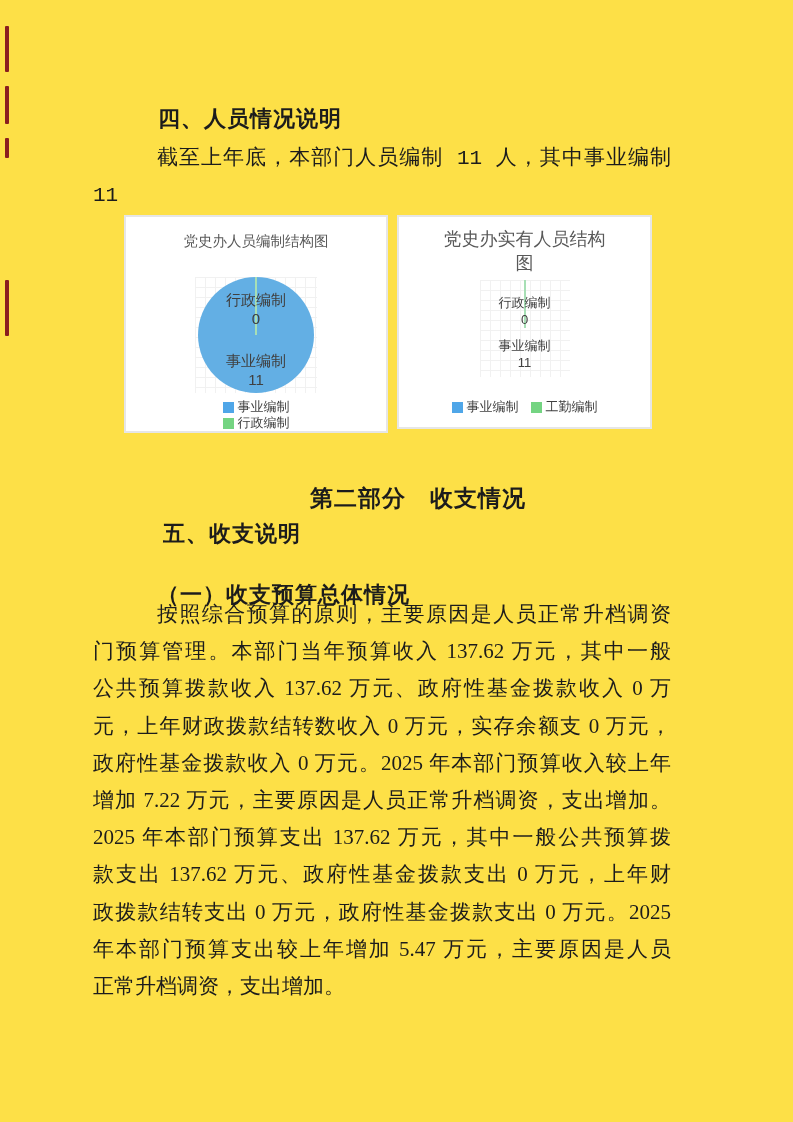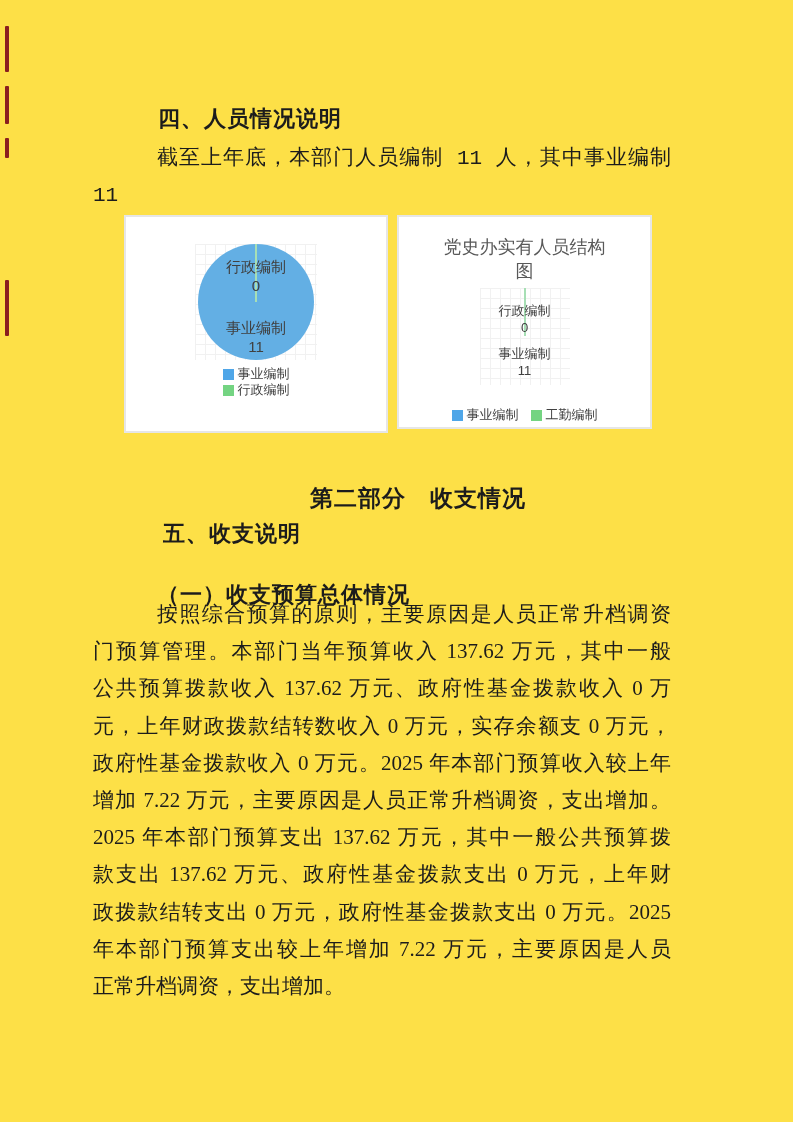--- a/index.html
+++ b/index.html
@@ -34,21 +34,21 @@
   .indent{text-indent:64px;}
 
   
   .charts{position:absolute;top:215px;left:124px;display:flex;gap:9px;align-items:flex-start;
           font-family:"Liberation Sans", sans-serif;}
   .panel{background:#fff;border:2px solid #e6e6e6;box-sizing:border-box;}
   .panel1{width:264px;height:218px;}
   .panel2{width:255px;height:214px;}
   .ctitle{color:#595959;text-align:center;}
   .ctitle1{font-size:14.5px;margin-top:15px;line-height:18px;}
-  .ctitle2{font-size:18px;line-height:24px;margin-top:18px;}
+  .ctitle2{font-size:18px;line-height:24px;margin-top:10px;}
   .plot{position:relative;background:#fff;
         background-image:linear-gradient(#f1f1f1 1px, transparent 1px),
                          linear-gradient(90deg,#f1f1f1 1px, transparent 1px);
         background-size:10px 10px;}
   .plot1{width:122px;height:116px;margin:27px auto 0;}
   .plot2{width:90px;height:97px;margin:5px auto 0;}
   .pie{position:absolute;left:3px;top:0;width:116px;height:116px;border-radius:50%;
        background:#63afe4;}
   .pie-seam{position:absolute;left:50%;top:0;width:2px;height:50%;margin-left:-1px;background:#a7dfb5;}
   .seam2{position:absolute;left:50%;top:0;width:2px;height:48px;margin-left:-1px;background:#a7dfb5;}
@@ -78,20 +78,21 @@
 
   <div class="h-sec h-people">四、人员情况说明</div>
 
   <div class="para para1">
     <div class="jline indent">截至上年底，本部门人员编制 11 人，其中事业编制 11</div>
   </div>
 
   <div class="charts">
 
     <div class="panel panel1">
+      <div class="ctitle ctitle1">党史办人员编制结构图</div>
       <div class="plot plot1">
         <div class="pie">
           <div class="pie-seam"></div>
         </div>
         <div class="plbl plbl1 g1a">
           <div>行政编制</div>
           <div>0</div>
         </div>
         <div class="plbl plbl1 g1b">
           <div>事业编制</div>
@@ -148,17 +149,17 @@
   <div class="para para2">
     <div class="jline indent">按照综合预算的原则，主要原因是人员正常升档调资</div>
     <div class="jline">门预算管理。本部门当年预算收入 137.62 万元，其中一般</div>
     <div class="jline">公共预算拨款收入 137.62 万元、政府性基金拨款收入 0 万</div>
     <div class="jline">元，上年财政拨款结转数收入 0 万元，实存余额支 0 万元，</div>
     <div class="jline">政府性基金拨款收入 0 万元。2025 年本部门预算收入较上年</div>
     <div class="jline">增加 7.22 万元，主要原因是人员正常升档调资，支出增加。</div>
     <div class="jline">2025 年本部门预算支出 137.62 万元，其中一般公共预算拨</div>
     <div class="jline">款支出 137.62 万元、政府性基金拨款支出 0 万元，上年财</div>
     <div class="jline">政拨款结转支出 0 万元，政府性基金拨款支出 0 万元。2025</div>
-    <div class="jline">年本部门预算支出较上年增加 7.22 万元，主要原因是人员</div>
+    <div class="jline">年本部门预算支出较上年增加 5.47 万元，主要原因是人员</div>
     <div class="lline">正常升档调资，支出增加。</div>
   </div>
 
 </div>
 
 </body></html>

